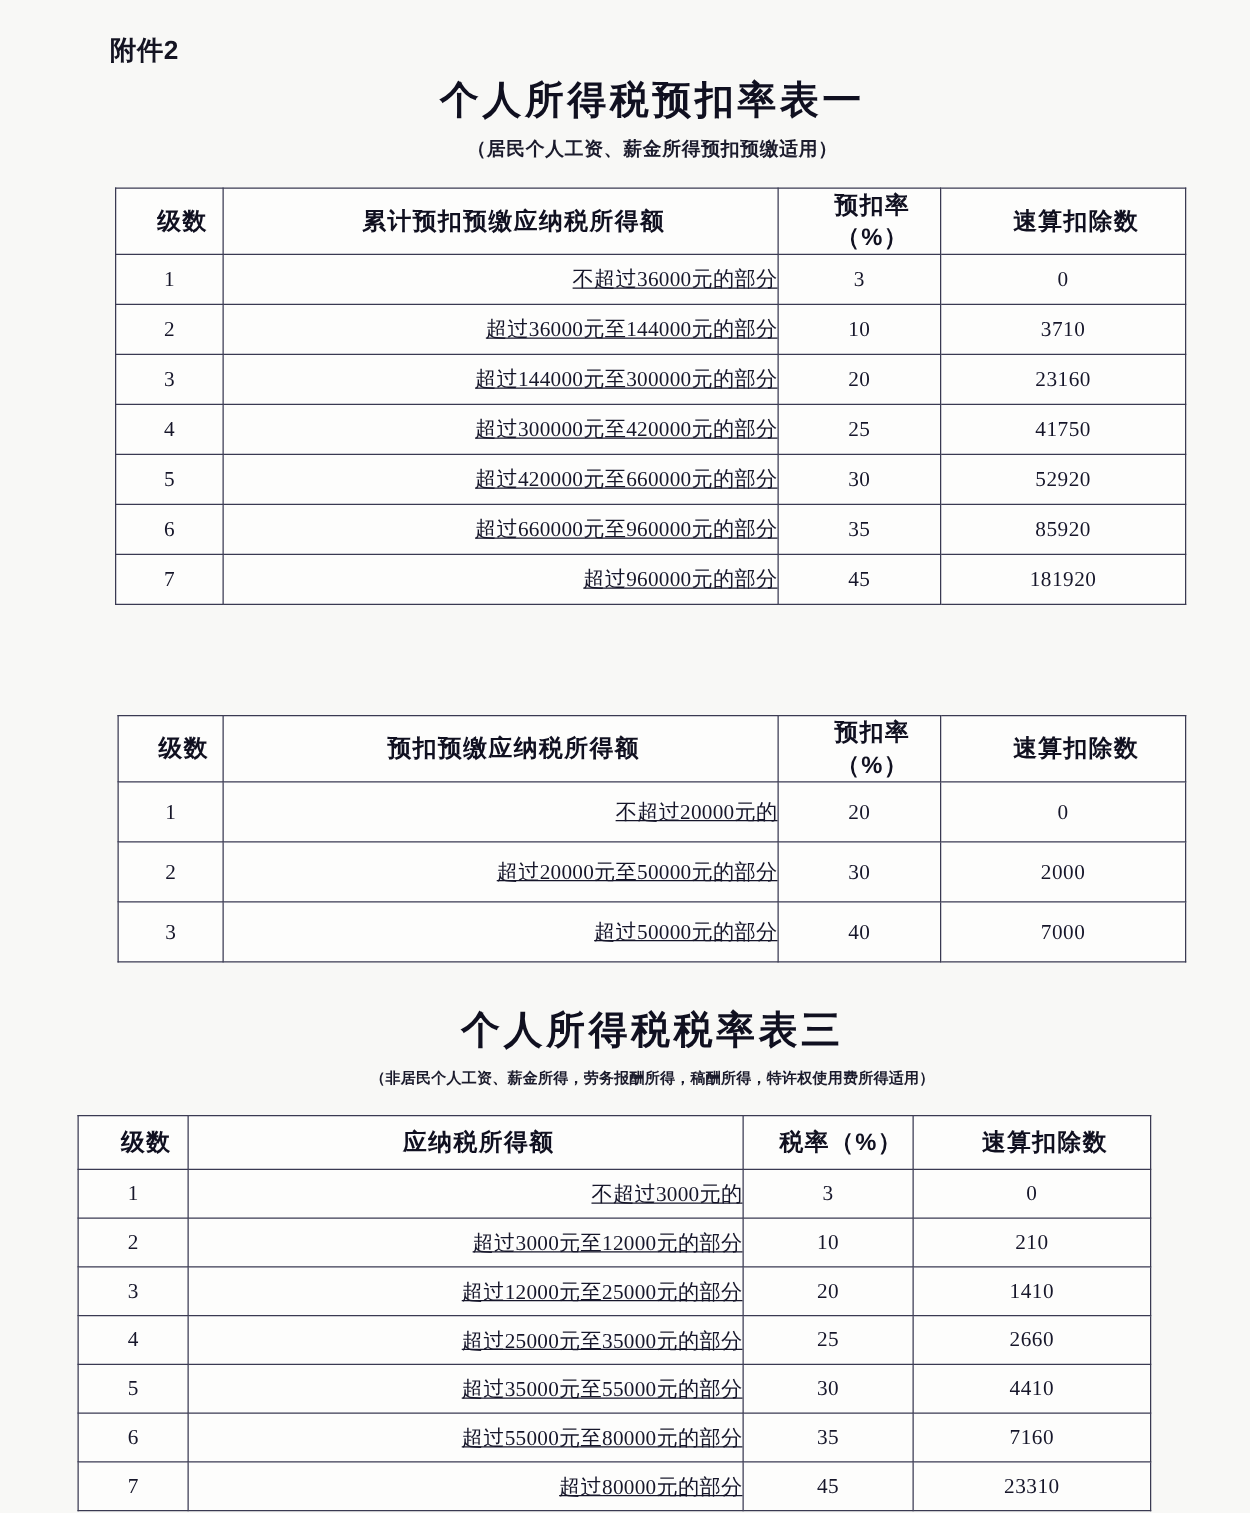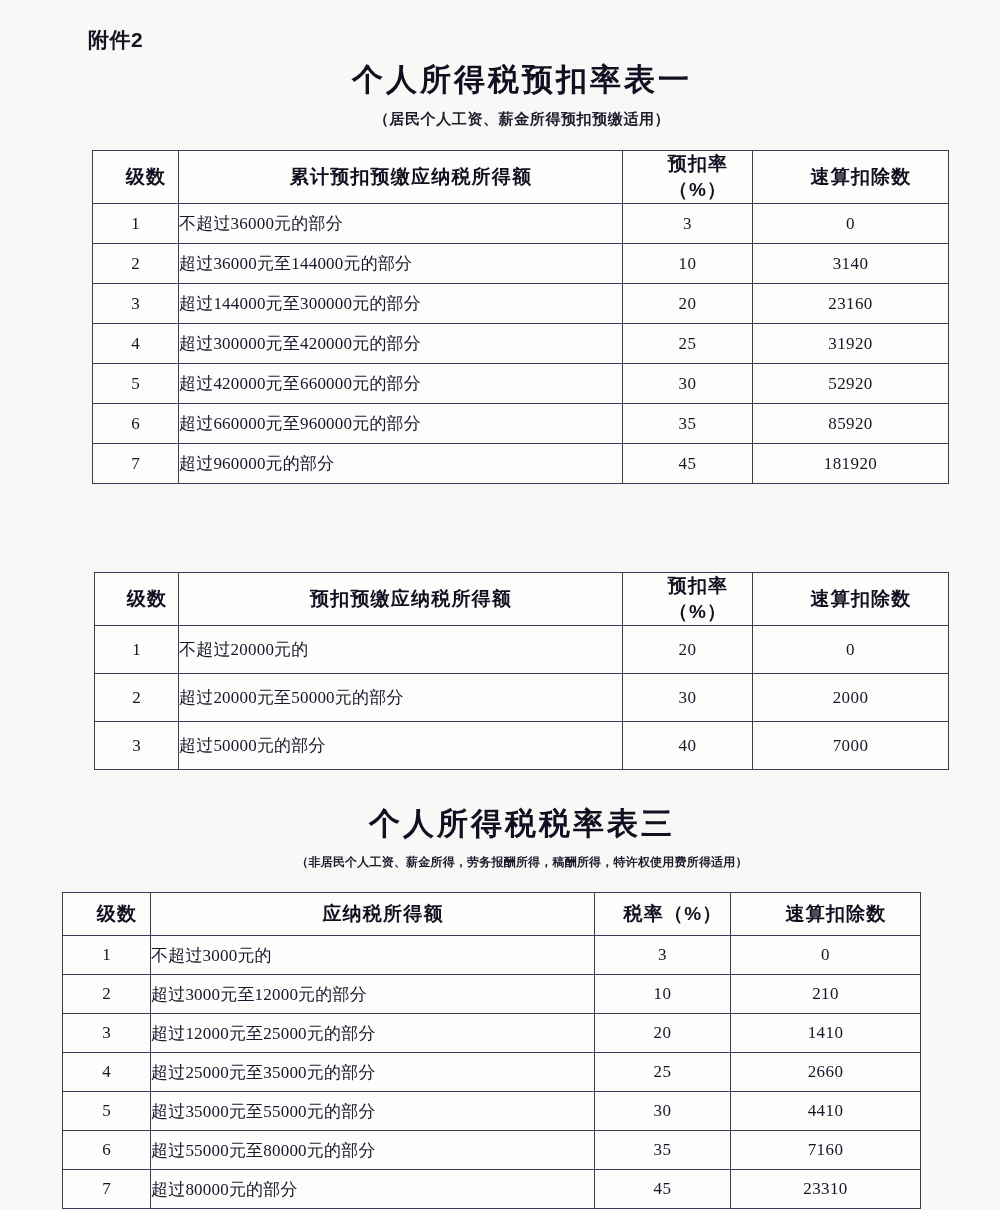--- a/index.html
+++ b/index.html
@@ -92,23 +92,24 @@
     font-family: "Liberation Serif", "DejaVu Serif", serif;
     font-size: 17px;
     height: 39px;
     color: #16162a;
   }
   td.c-level {
     text-align: center;
     font-size: 16px;
   }
   td.c-range {
-    text-align: left;
+    text-align: right;
     padding-left: 16px;
     letter-spacing: 0.2px;
+    text-decoration: underline;
   }
   td.c-rate, td.c-deduct {
     text-align: center;
     font-size: 16px;
     letter-spacing: 0.4px;
   }
 
   
   #table-1 { left: 70px; top: 150px; width: 856px; }
   #table-1 col.level   { width: 86px; }
@@ -163,33 +164,33 @@
       <tr>
         <td class="c-level">1</td>
         <td class="c-range">不超过36000元的部分</td>
         <td class="c-rate">3</td>
         <td class="c-deduct">0</td>
       </tr>
       <tr>
         <td class="c-level">2</td>
         <td class="c-range">超过36000元至144000元的部分</td>
         <td class="c-rate">10</td>
-        <td class="c-deduct">3140</td>
+        <td class="c-deduct">3710</td>
       </tr>
       <tr>
         <td class="c-level">3</td>
         <td class="c-range">超过144000元至300000元的部分</td>
         <td class="c-rate">20</td>
         <td class="c-deduct">23160</td>
       </tr>
       <tr>
         <td class="c-level">4</td>
         <td class="c-range">超过300000元至420000元的部分</td>
         <td class="c-rate">25</td>
-        <td class="c-deduct">31920</td>
+        <td class="c-deduct">41750</td>
       </tr>
       <tr>
         <td class="c-level">5</td>
         <td class="c-range">超过420000元至660000元的部分</td>
         <td class="c-rate">30</td>
         <td class="c-deduct">52920</td>
       </tr>
       <tr>
         <td class="c-level">6</td>
         <td class="c-range">超过660000元至960000元的部分</td>

